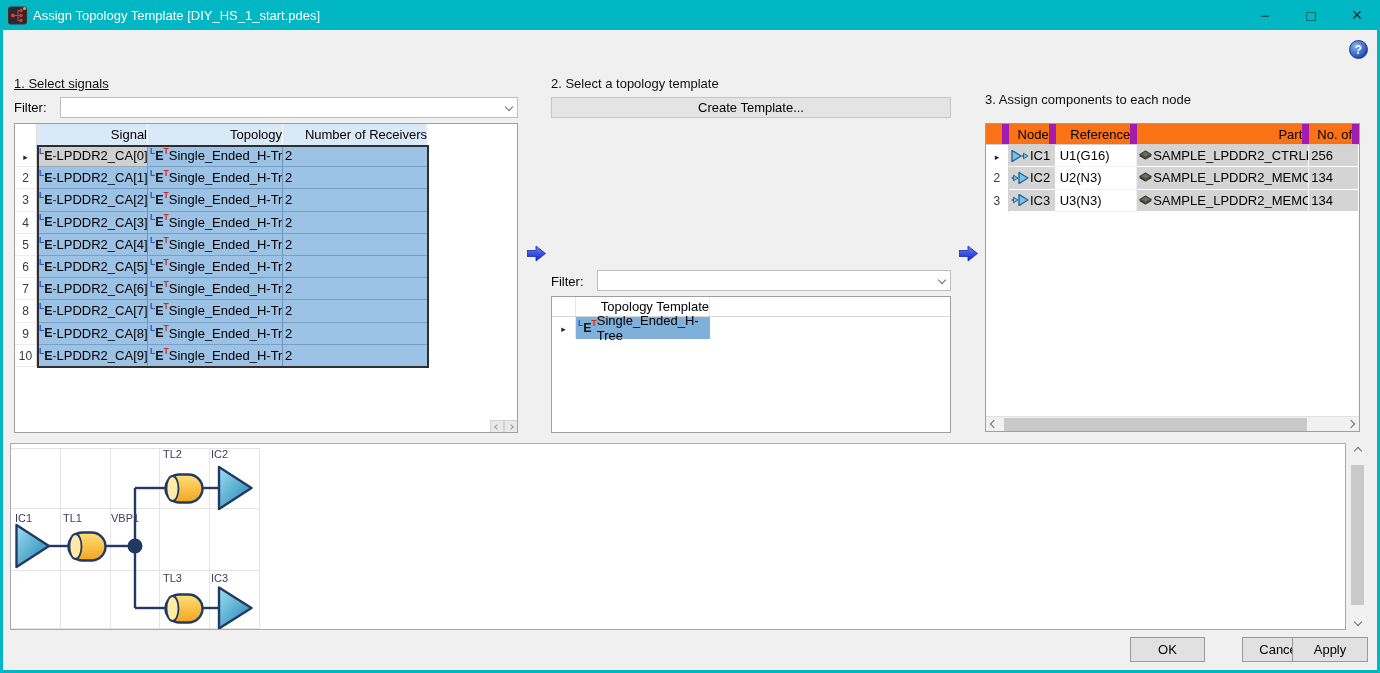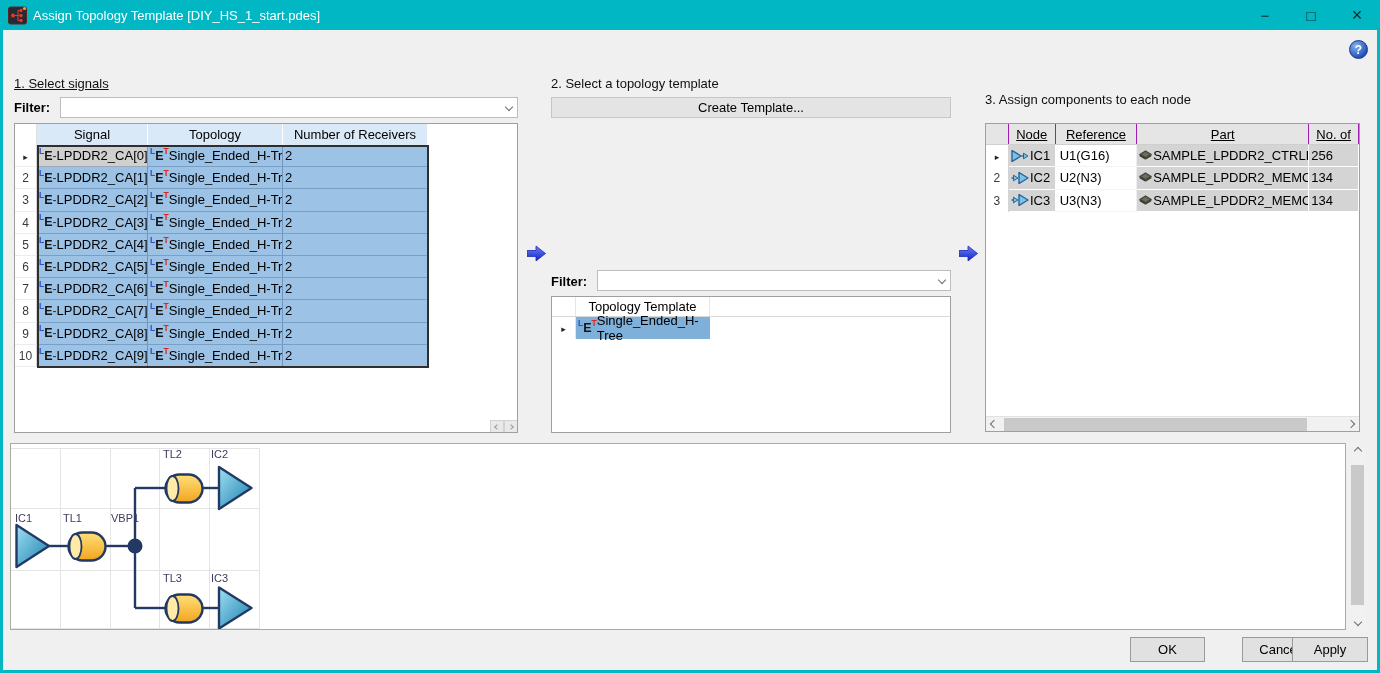--- a/index.html
+++ b/index.html
@@ -19,35 +19,35 @@
   .winbtn { width:46px; height:30px; display:flex; align-items:center; justify-content:center;
             color:#0d2626; font-size:15px; cursor:default; }
   .winbtn.close { font-size:18px; }
   
   .help { position:absolute; left:1349px; top:40px; width:19px; height:19px; border-radius:50%;
           background:radial-gradient(circle at 35% 30%, #85b5f2, #1d4cb4 75%);
           border:1px solid #16398f; color:#fff; font-weight:bold; font-size:12px;
           display:flex; align-items:center; justify-content:center; }
   
   .heading { position:absolute; top:76px; font-size:13px; color:#101010; }
-  .flabel { position:absolute; font-size:13px;font-weight:bold; }
+  .flabel { position:absolute; font-size:13px; }
   .combo { position:absolute; height:21px; background:#fff; border:1px solid #bdbdbd; }
   .combo input { position:absolute; left:2px; top:0; width:calc(100% - 22px); height:19px;
                  border:none; outline:none; font:13px "Liberation Sans",sans-serif; background:transparent; }
   .chev { display:inline-block; width:6px; height:6px; border-right:1.4px solid #6d6d6d;
           border-bottom:1.4px solid #6d6d6d; }
   .chev.down { transform:rotate(45deg); }
   .chev.up { transform:rotate(-135deg); }
   .chev.left { transform:rotate(135deg); }
   .chev.right { transform:rotate(-45deg); }
   .combo .dd { position:absolute; right:5px; top:6px; }
   
   .tbl { position:absolute; background:#fff; border:1px solid #9f9f9f; overflow:hidden; }
   .hrow { display:flex; }
-  .hc { font-size:13px; text-align:center; overflow:hidden; white-space:nowrap; }
+  .hc { font-size:13px; text-align:right; overflow:hidden; white-space:nowrap; }
   
   #t1 { left:14px; top:123px; width:504px; height:310px; }
   #t1 .hrow { height:21px; }
   #t1 .hc { line-height:21px; }
   #t1 .corner { width:22px; background:#fff; border-right:1px solid #e0e0e0; }
   #t1 .blue { background:#d9e9f8; border-right:1px solid #fff; }
   .w-sig { width:111px; } .w-topo { width:135px; } .w-recv { width:145px; }
   .trow { display:flex; height:22.2px; }
   .c-num { width:22px; background:#fff; font-size:12px; color:#3a3a3a; text-align:center;
            line-height:22px; border-right:1px solid #d4d4d4; border-bottom:1px solid #ececec; }
@@ -75,21 +75,21 @@
   #t2 .corner { width:24px; border-right:1px solid #e6e6e6; }
   #t2 .hname { width:134px; line-height:20px; border-right:1px solid #e6e6e6; }
   #t2 .trow { height:22px; }
   #t2 .c-num { width:24px; border-right:1px solid #e6e6e6; border-bottom:none; }
   #t2 .namecell { width:134px; background:#7fb0da; display:flex; align-items:center; padding-left:2px; }
   
   .flow-arrow { position:absolute; width:19px; height:17px; }
   
   #t3 { left:985px; top:123px; width:375px; height:309px; }
   #t3 .hrow { height:21px; border-bottom:1px solid #cfcfcf; }
-  #t3 .hc { line-height:21px; border-right:1px solid #a21caf; background:#e5e5e5;text-decoration:underline; }
+  #t3 .hc { line-height:21px; border-right:7px solid #a21caf; background:#f97316; }
   #t3 .corner { width:23px; }
   .w-node { width:47px; } .w-ref { width:82px; } .w-part { width:173px; } .w-no { width:50px; }
   #t3 .trow { height:22.3px; }
   #t3 .c-num { width:23px; border-bottom:none; }
   .gcell { background:#d4d4d4; border-right:1px solid #fff; border-bottom:1px solid #fff;
            display:flex; align-items:center; padding-left:2px; overflow:hidden; white-space:nowrap; }
   .wcell { background:#fff; border-right:1px solid #eee; border-bottom:1px solid #f3f3f3;
            display:flex; align-items:center; padding-left:4px; overflow:hidden; white-space:nowrap; }
   .nicon { margin-right:1px; flex:none; }
   

